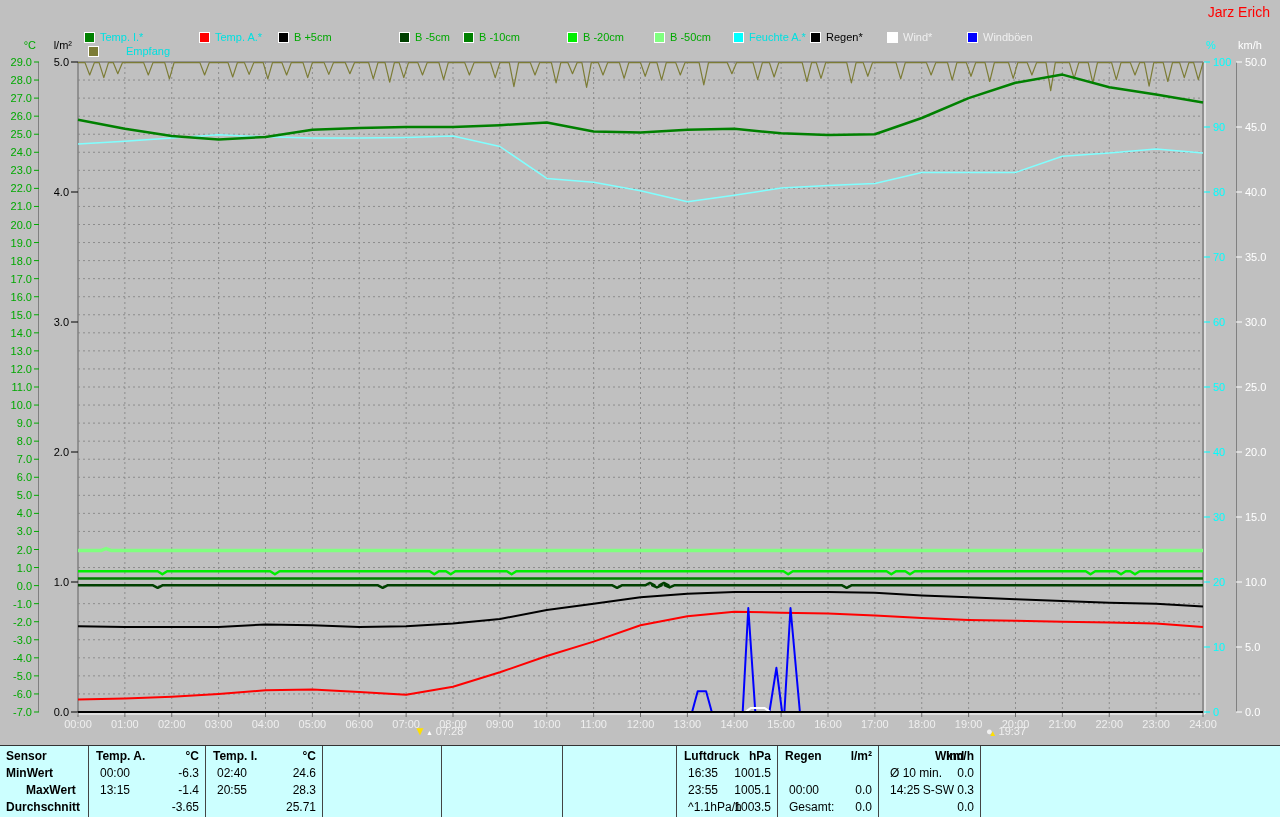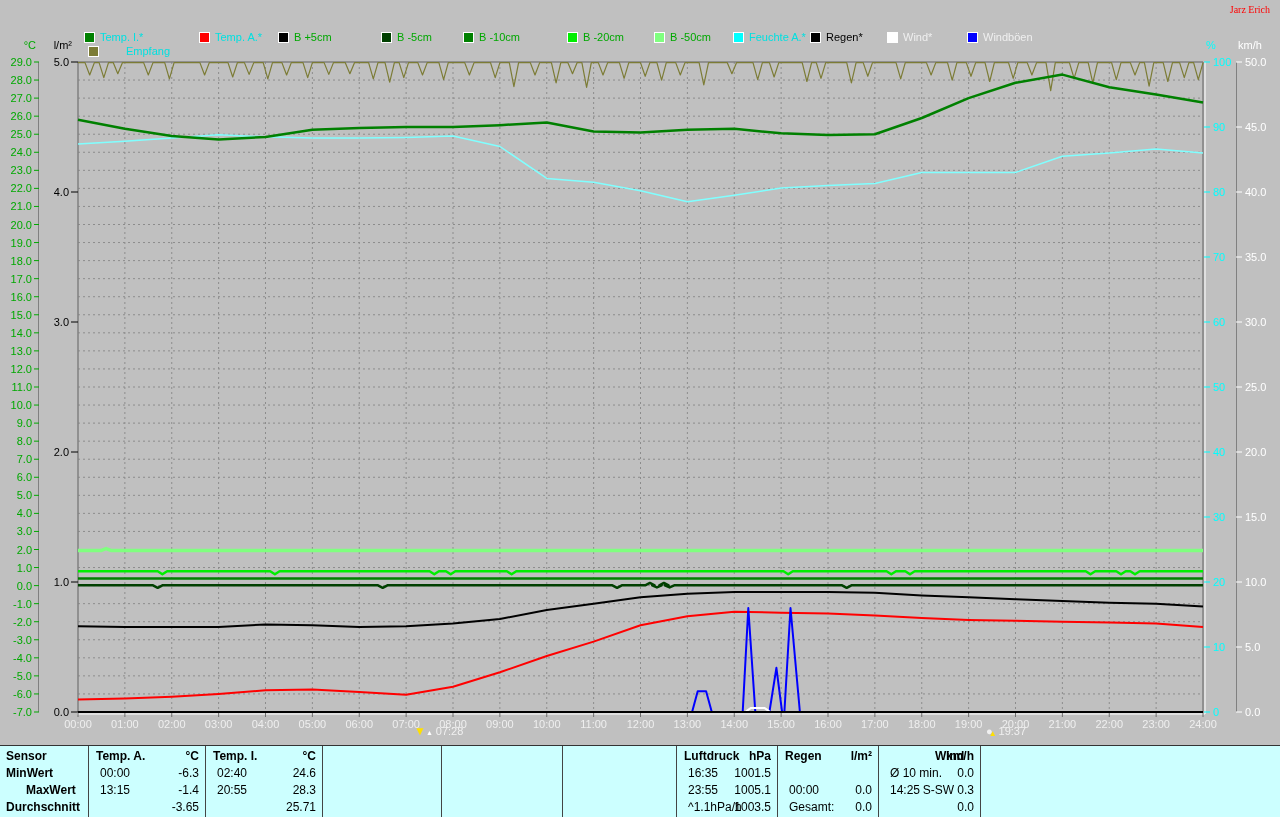--- a/index.html
+++ b/index.html
@@ -1,20 +1,20 @@
 <!DOCTYPE html>
 <html><head>
 <meta charset="utf-8">
 <style>
   html,body{margin:0;padding:0;background:#c0c0c0;}
   #app{position:relative;width:1280px;height:817px;background:#c0c0c0;overflow:hidden;
        font-family:"Liberation Sans",sans-serif;}
   .abs{position:absolute;white-space:nowrap;}
   #title{top:4px;left:0;right:0;text-align:center;color:#ffffff;font-size:13px;}
-  #author{top:4px;right:10px;color:#ff0000;font-size:10px;font-family:Liberation Serif, serif;}
+  #author{top:4px;right:10px;color:#ff0000;font-size:14px;}
   .axis-header{font-size:11px;}
   #hdr-temp{left:6px;top:39px;width:30px;text-align:right;color:#00a800;}
   #hdr-rain{left:38px;top:39px;width:34px;text-align:right;color:#000;}
   #hdr-hum{left:1206px;top:39px;color:#00ffff;}
   #hdr-wind{left:1238px;top:39px;color:#ffffff;}
   #chart-svg{position:absolute;left:0;top:0;}
   .legend-item{position:absolute;display:flex;align-items:center;height:12px;font-size:11px;}
   .legend-item .sq{width:9px;height:9px;border:1px solid #ffffff;margin-right:5px;flex:0 0 auto;}
   .marker{position:absolute;display:flex;align-items:center;color:#f0f0f0;font-size:11px;height:14px;}
   .marker .ic{display:inline-block;line-height:10px;}
@@ -38,21 +38,21 @@
         <span style="color: rgb(0, 224, 224);">Temp. I.*</span>
       </div>
       <div class="legend-item" style="left: 183px; top: 31px; padding-left: 16px;">
         <span class="sq" style="background: rgb(255, 0, 0);"></span>
         <span style="color: rgb(0, 224, 224);">Temp. A.*</span>
       </div>
       <div class="legend-item" style="left: 278px; top: 31px;">
         <span class="sq" style="background: rgb(0, 0, 0);"></span>
         <span style="color: rgb(0, 168, 0);">B +5cm</span>
       </div>
-      <div class="legend-item" style="left: 381px; top: 31px;">
+      <div class="legend-item" style="left: 399px; top: 31px;">
         <span class="sq" style="background: rgb(0, 64, 0);"></span>
         <span style="color: rgb(0, 168, 0);">B -5cm</span>
       </div>
       <div class="legend-item" style="left: 463px; top: 31px;">
         <span class="sq" style="background: rgb(0, 128, 0);"></span>
         <span style="color: rgb(0, 168, 0);">B -10cm</span>
       </div>
       <div class="legend-item" style="left: 567px; top: 31px;">
         <span class="sq" style="background: rgb(0, 238, 0);"></span>
         <span style="color: rgb(0, 168, 0);">B -20cm</span>

